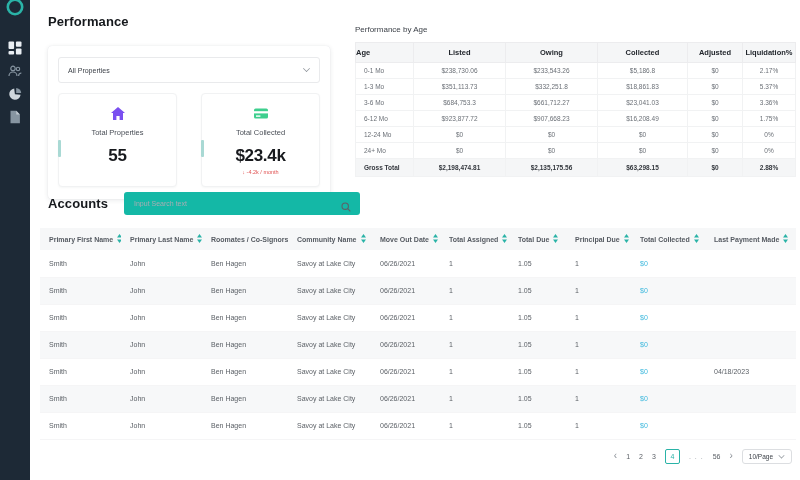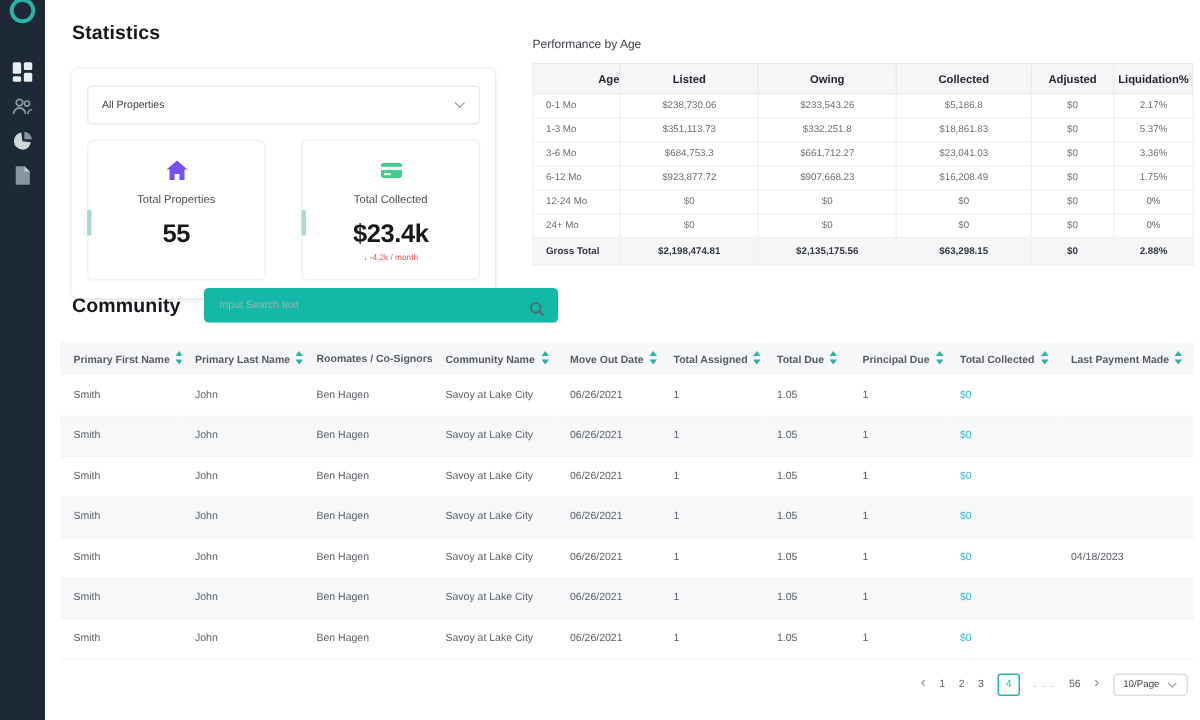--- a/index.html
+++ b/index.html
@@ -39,21 +39,21 @@
 
   
   .performance { position:absolute; left:355px; top:18px; width:440px; }
   .perf-sub { font-size:8px; color:#3a3f46; margin-top:7px; }
   table.perf { width:100%; border-collapse:collapse; margin-top:8px; table-layout:fixed; }
   table.perf th { background:#f5f6f7; font-size:7.5px; font-weight:700; color:#23272d;
                   height:20px; border:1px solid #ececee; text-align:center; }
   table.perf td { font-size:6.5px; color:#6a6f76; height:16px; border:1px solid #f1f2f3;
                   text-align:center; }
   table.perf td:first-child, table.perf th:first-child { text-align:left; padding-left:8px; }
-  table.perf th:first-child { text-align:right; padding-left:0; }
+  table.perf th:first-child { text-align:left; padding-left:0; }
   table.perf tfoot td { background:#f5f6f7; font-weight:600; color:#33373d; height:18px; }
 
   
   .accounts { position:absolute; left:40px; top:192px; width:756px; }
   .accounts-head { display:flex; align-items:center; gap:16px; padding-left:8px; }
   .search { position:relative; width:236px; height:23px; background:#14b8a6; border-radius:3px; }
   .search input { width:100%; height:100%; border:none; outline:none; background:transparent;
                   font-size:7px; color:#333; padding:0 24px 0 10px;
                   font-family:"Liberation Sans", sans-serif; }
   .search input::placeholder { color:#a9adb3; }
@@ -116,21 +116,21 @@
     </div>
     <div class="nav-icon n4">
       <svg width="14" height="14" viewBox="0 0 14 14">
         <path d="M2.5 0.8 h5.8 l3.6 3.6 v8.8 h-9.4 z" fill="#8795a1"></path>
         <path d="M8.3 0.8 l3.6 3.6 h-3.6 z" fill="#c2cad1"></path>
       </svg>
     </div>
   </aside>
 
   <section class="stats">
-    <h2 class="sec">Statistics</h2>
+    <h2 class="sec">Performance</h2>
     <div class="stats-panel">
       <div class="filter">
         <span class="filter-value">All Properties</span>
         <span class="chev"></span>
       </div>
       <div class="cards">
 
         <div class="card">
           <div class="value-accent"></div>
           <div class="card-icon">
@@ -241,21 +241,21 @@
           <td>$63,298.15</td>
           <td>$0</td>
           <td>2.88%</td>
         </tr>
       </tfoot>
     </table>
   </section>
 
   <section class="accounts">
     <div class="accounts-head">
-      <h2 class="sec">Community</h2>
+      <h2 class="sec">Accounts</h2>
       <div class="search">
         <input type="text" placeholder="Input Search text" style="">
         <span class="mag">
           <svg width="10" height="10" viewBox="0 0 10 10">
             <circle cx="4.2" cy="4.2" r="3.2" fill="none" stroke="#5c6167" stroke-width="1.1"></circle>
             <line x1="6.7" y1="6.7" x2="9.3" y2="9.3" stroke="#5c6167" stroke-width="1.1"></line>
           </svg>
         </span>
       </div>
     </div>

